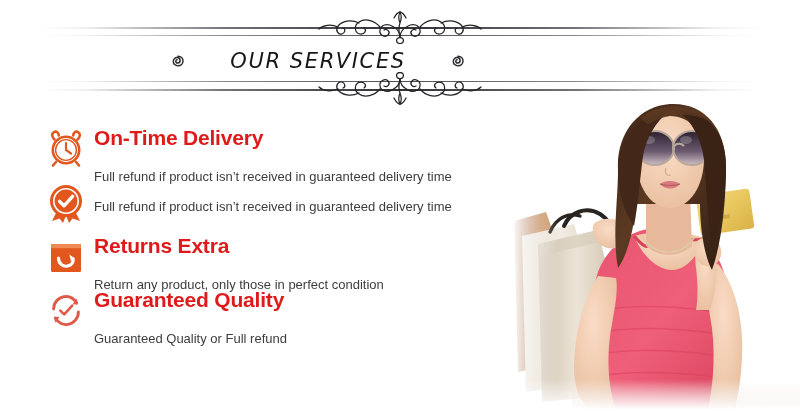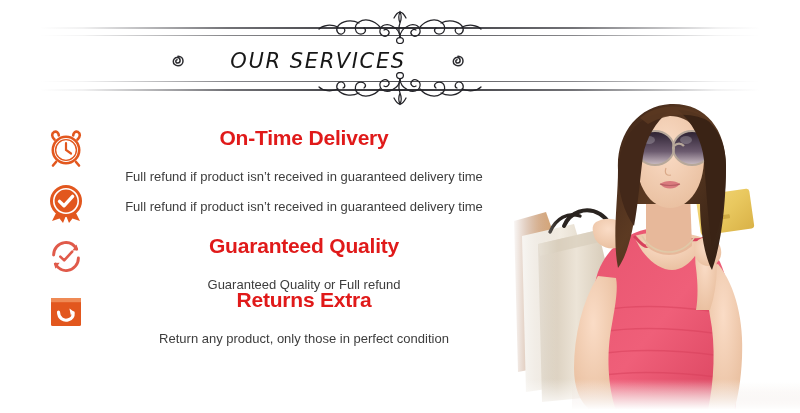--- a/index.html
+++ b/index.html
@@ -33,21 +33,21 @@
   }
   .page-title {
     font-family:"DejaVu Sans", sans-serif;
     font-size:21px; letter-spacing:1.6px; color:#171717;
     font-style:italic; font-weight:400; white-space:nowrap;
   }
   .spiral { width:16px; height:16px; flex:0 0 auto; }
 
   
   .services { position:absolute; left:46px; top:126px; width:470px; }
-  .srv { position:relative; height:54px;text-align:center; }
+  .srv { position:relative; height:54px; }
   .srv-icon {
     position:absolute; left:0; top:3px; width:40px; height:40px;
   }
   .srv-text { position:absolute; left:48px; top:0; width:420px; }
   .srv-title {
     color:#e01a1a; font-size:21px; font-weight:bold; line-height:24px;
     letter-spacing:-0.2px; white-space:nowrap;
     font-family:"Liberation Sans", sans-serif;
   }
   .srv-sub {
@@ -156,44 +156,44 @@
       <path d="M13.5 18.4 L18 22.8 L26.6 13.4" fill="none" stroke="#ffffff" stroke-width="3.4" stroke-linecap="round" stroke-linejoin="round"></path>
     </svg>
     <div class="srv-text">
       <div class="srv-sub">Full refund if product isn’t received in guaranteed delivery time</div>
     </div>
   </div>
 
 
   <div class="srv">
     <svg class="srv-icon" viewBox="0 0 40 40">
+      <rect x="5" y="7" width="30" height="28" rx="1.5" fill="#e2571e"></rect>
+      <rect x="5" y="7" width="30" height="4.2" fill="#ef8a55"></rect>
+      <path d="M12.5 21 C12.5 27 17.5 30.5 22.5 28.8 C25.6 27.7 27.4 24.8 27.2 21.8" fill="none" stroke="#ffffff" stroke-width="3.1" stroke-linecap="round"></path>
+      <path d="M23.4 17.4 L27.6 20.4 L24.9 24.6 Z" fill="#ffffff"></path>
+    </svg>
+    <div class="srv-text">
+      <div class="srv-title">Returns Extra</div>
+      <div class="srv-sub">Return any product, only those in perfect condition</div>
+    </div>
+  </div>
+
+  <div class="srv">
+    <svg class="srv-icon" viewBox="0 0 40 40">
       <g fill="none" stroke="#e05a4a" stroke-width="2.9" stroke-linecap="round">
         <path d="M30.5 12 C28 7.5 23.3 5 18.4 5.6 C12.2 6.4 7.6 11.6 7.6 18"></path>
         <path d="M9.5 27 C12 31.6 16.8 34.2 21.8 33.4 C27.9 32.4 32.4 27.2 32.4 20.9"></path>
       </g>
       <path d="M30.6 7.4 L32.2 13.2 L26.4 13.4 Z" fill="#e05a4a"></path>
       <path d="M9.4 31.7 L7.8 25.9 L13.6 25.8 Z" fill="#e05a4a"></path>
       <path d="M14.3 19.6 L18.2 23.4 L26.2 14.6" fill="none" stroke="#e05a4a" stroke-width="2.6" stroke-linecap="round" stroke-linejoin="round"></path>
     </svg>
     <div class="srv-text">
       <div class="srv-title">Guaranteed Quality</div>
       <div class="srv-sub">Guaranteed Quality or Full refund</div>
-    </div>
-  </div>
-
-  <div class="srv">
-    <svg class="srv-icon" viewBox="0 0 40 40">
-      <rect x="5" y="7" width="30" height="28" rx="1.5" fill="#e2571e"></rect>
-      <rect x="5" y="7" width="30" height="4.2" fill="#ef8a55"></rect>
-      <path d="M12.5 21 C12.5 27 17.5 30.5 22.5 28.8 C25.6 27.7 27.4 24.8 27.2 21.8" fill="none" stroke="#ffffff" stroke-width="3.1" stroke-linecap="round"></path>
-      <path d="M23.4 17.4 L27.6 20.4 L24.9 24.6 Z" fill="#ffffff"></path>
-    </svg>
-    <div class="srv-text">
-      <div class="srv-title">Returns Extra</div>
-      <div class="srv-sub">Return any product, only those in perfect condition</div>
     </div>
   </div>
 </div>
 
 <div class="photo">
   <svg width="288" height="317" viewBox="0 0 288 317">
     <defs>
       <linearGradient id="bagA" x1="0" y1="0" x2="1" y2="0">
         <stop offset="0%" stop-color="#8a4a24"></stop>
           <stop offset="55%" stop-color="#b9773f"></stop>

